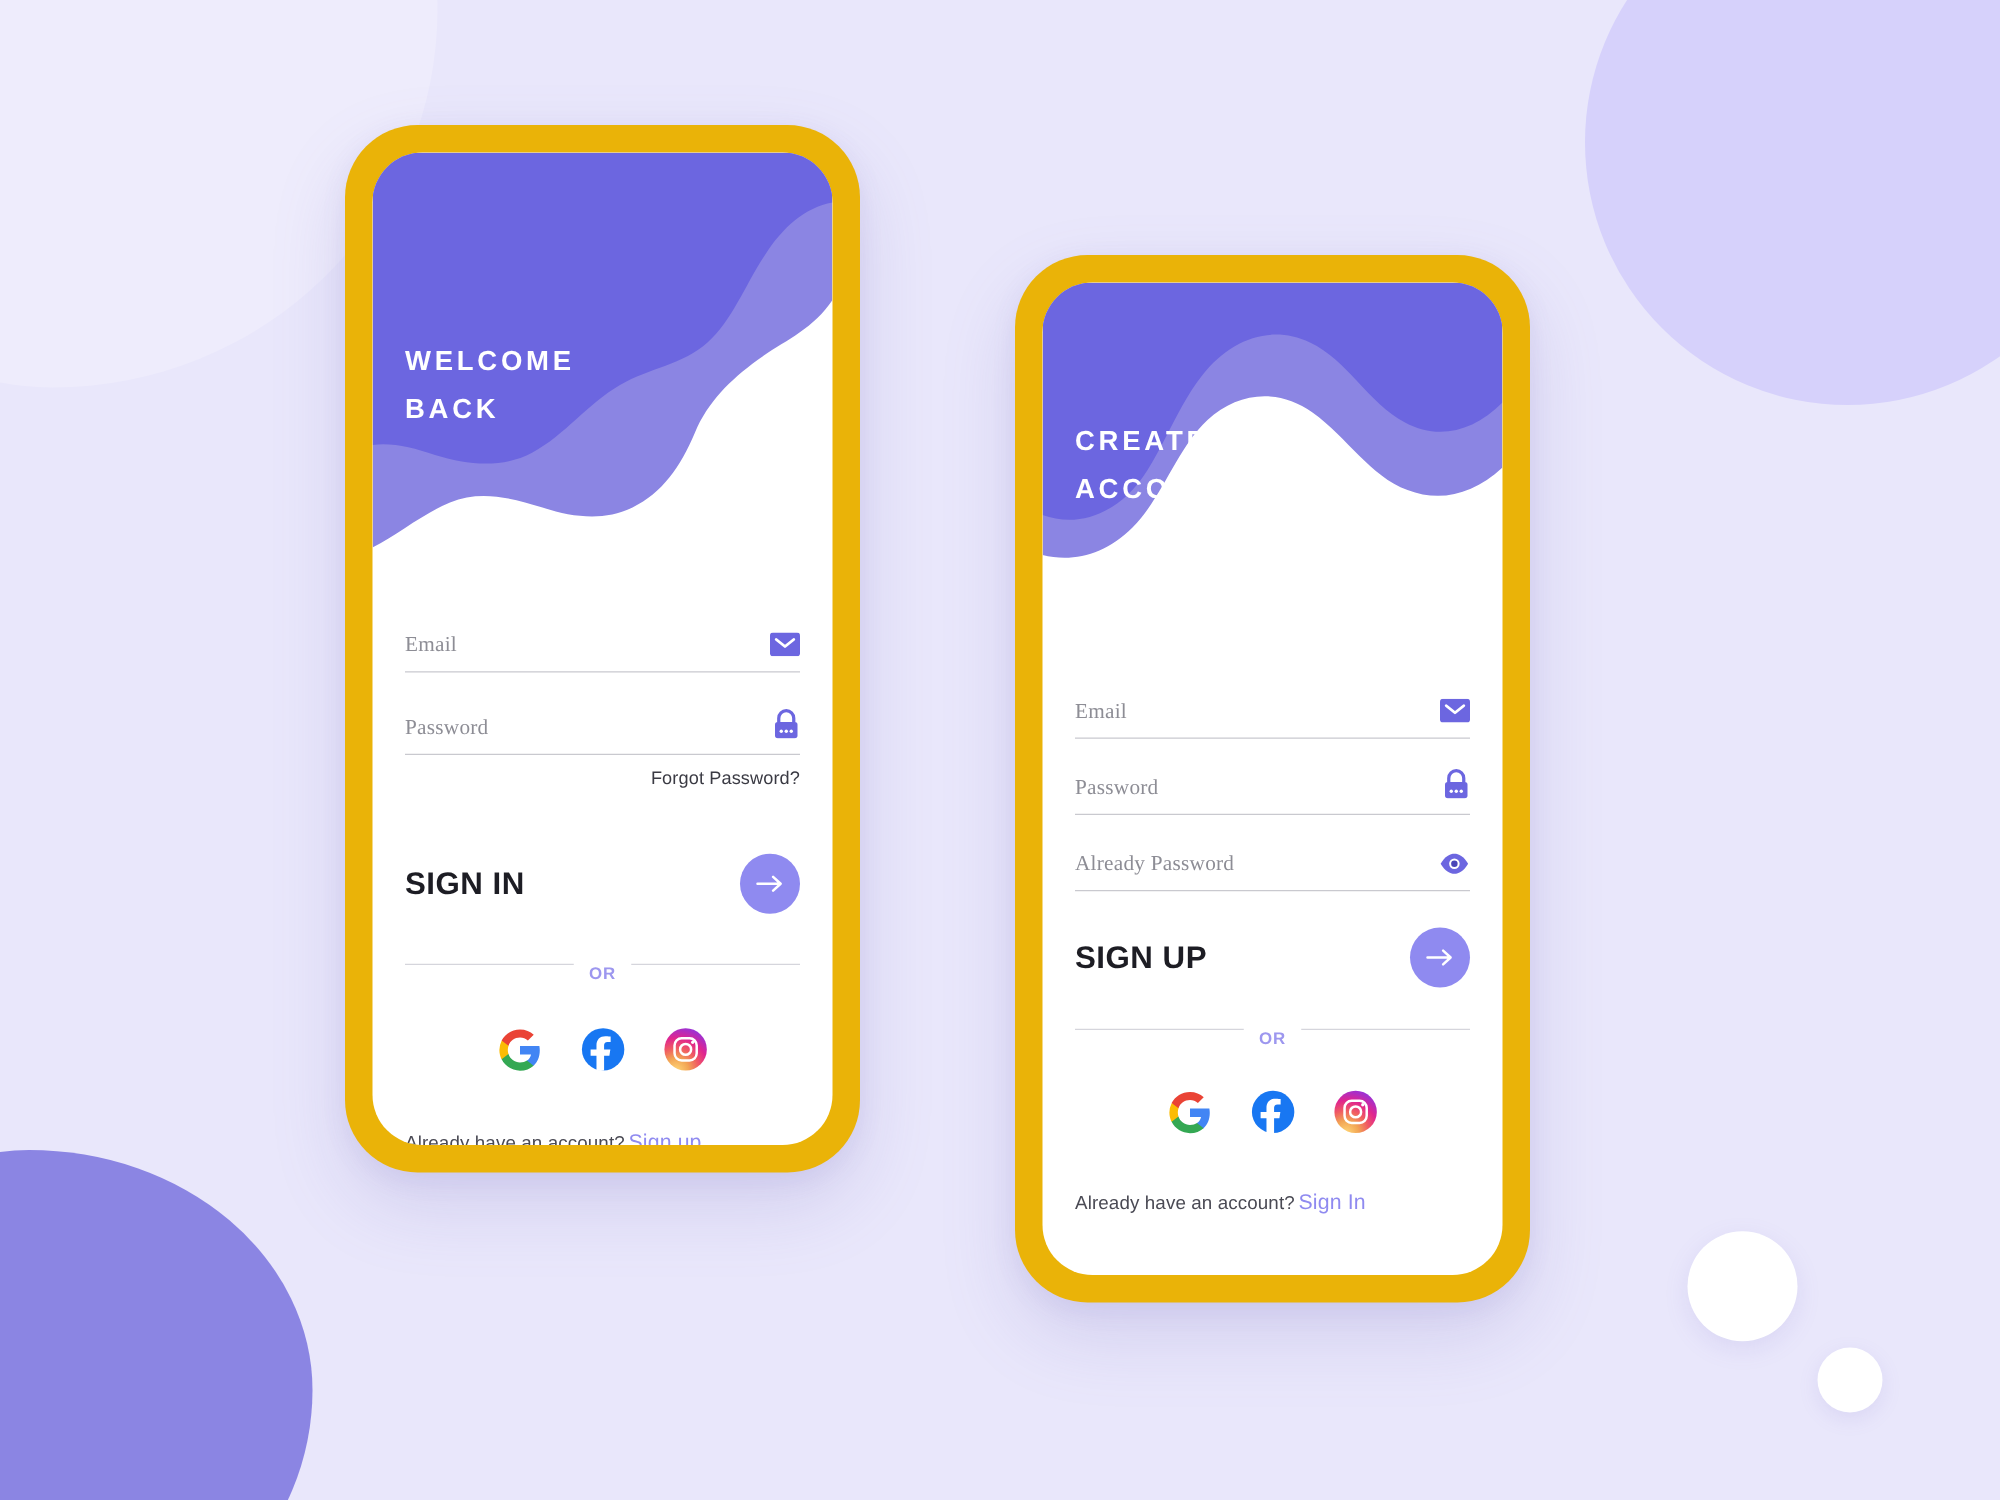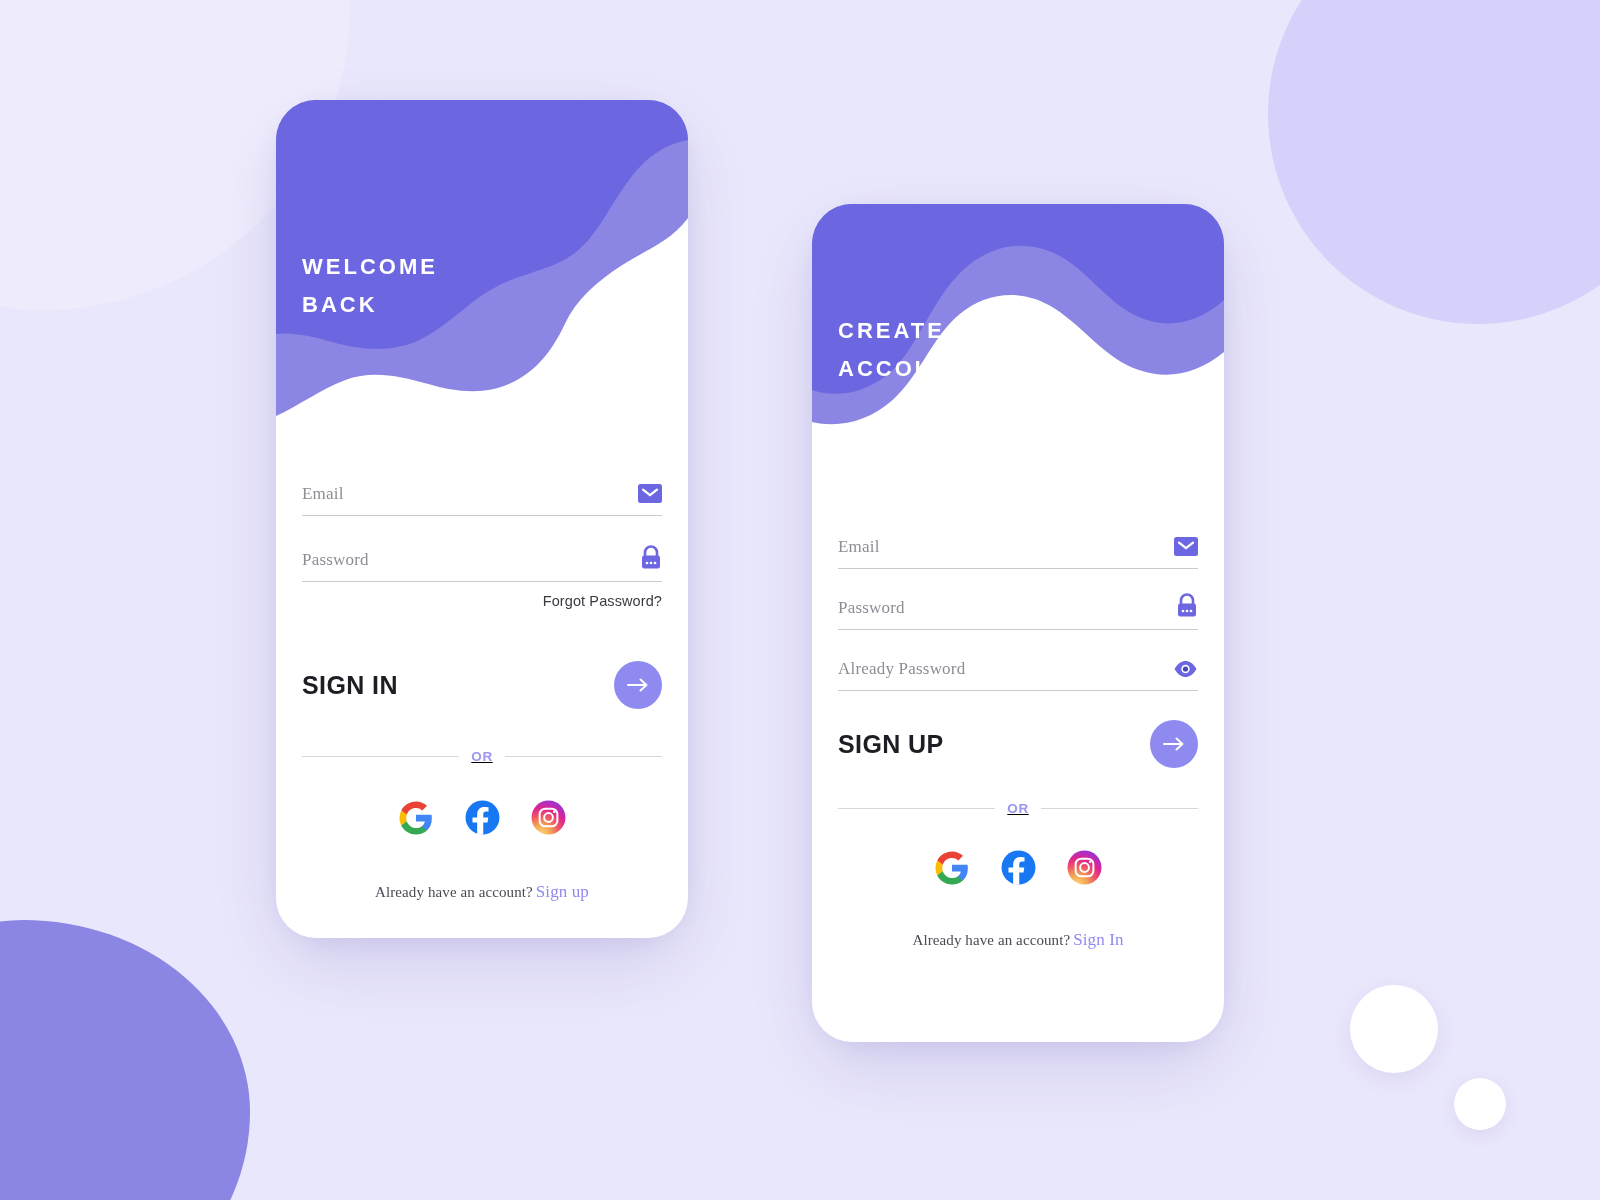--- a/index.html
+++ b/index.html
@@ -41,22 +41,23 @@
   .circle-white-sm {
     position:absolute; left:1454px; top:1078px;
     width:52px; height:52px; border-radius:50%;
     background:#ffffff;
     box-shadow:0 5px 16px rgba(120,110,200,.13);
   }
 
   
   .phone {
     position:absolute;
-    background:#7f1d1d;
+    background:#eab308;
     border-radius:58px;
+    padding:22px;
     box-shadow:0 26px 60px rgba(120,110,190,.20),
                0 6px 20px rgba(120,110,190,.10);
   }
   #phone-signin { left:276px; top:100px;  width:412px; height:838px; }
   #phone-signup { left:812px; top:204px;  width:412px; height:838px; }
 
   .screen {
     width:100%; height:100%;
     background:#ffffff;
     border-radius:40px;
@@ -150,21 +151,21 @@
     border-radius:50%;
     background:#8f8af0;
     border:none;
     display:flex; align-items:center; justify-content:center;
     cursor:pointer;
   }
   .submit-btn svg { display:block; }
 
   
   .or-row {
-    display:flex; align-items:center; gap:12px;text-decoration:underline;
+    display:flex; gap:12px;
   }
   #phone-signin .or-row { margin-top:40px; }
   #phone-signup .or-row { margin-top:33px; }
   .or-row .line { flex:1; height:1px; background:#d5d5dc; }
   .or-row .or-text {
     font-size:13.5px; font-weight:700; color:#9d97ef; letter-spacing:.6px;
   }
 
   
   .socials {
@@ -173,25 +174,23 @@
   #phone-signin .socials { margin-top:36px; }
   #phone-signup .socials { margin-top:34px; }
   .social-btn {
     width:38px; height:38px;
     border:none; background:transparent; padding:0;
     cursor:pointer; display:flex; align-items:center; justify-content:center;
   }
 
   
   .footer-row {
-    text-align:center;
     font-size:15px;
     color:#4a4a54;
     letter-spacing:.1px;
-    font-family:Liberation Serif, serif;
   }
   #phone-signin .footer-row { margin-top:44px; }
   #phone-signup .footer-row { margin-top:42px; }
   .footer-link {
     color:#8f8af0;
     font-size:17px;
     cursor:pointer;
     margin-left:3px;
   }
 </style>

